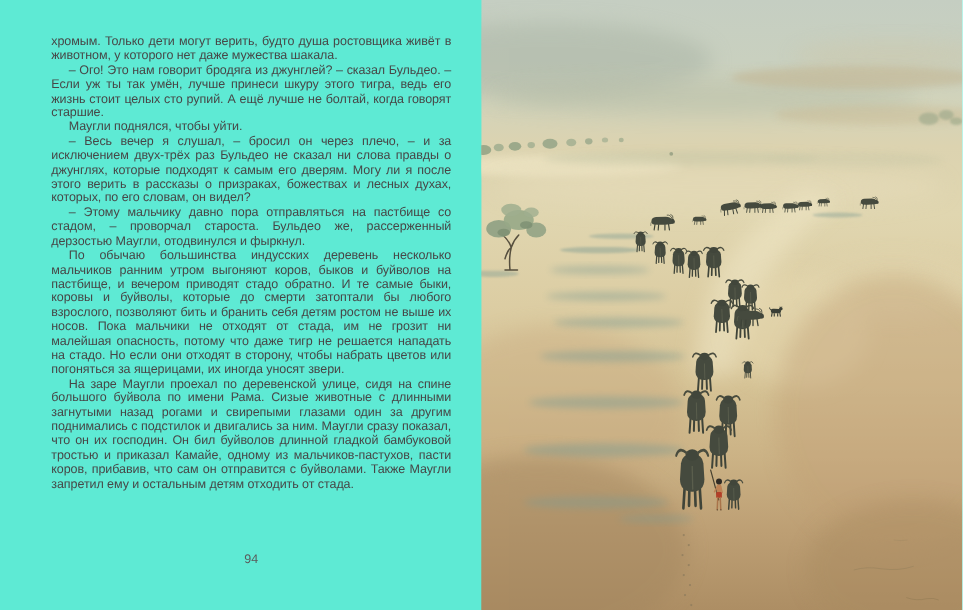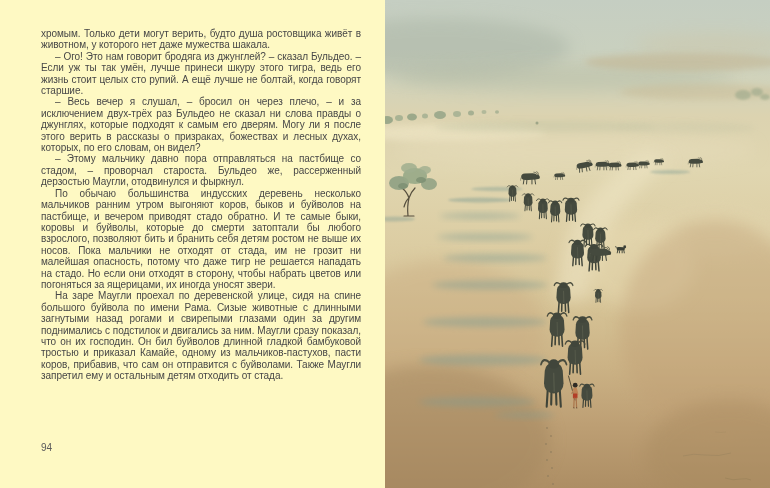--- a/index.html
+++ b/index.html
@@ -1,36 +1,37 @@
 <!DOCTYPE html>
 <html><head>
 <meta charset="utf-8">
 <style>
   html,body{margin:0;padding:0;background:#ffffff;}
-  .spread{position:relative;width:770px;height:488px;background:#fef9c3;overflow:hidden;
+  .spread{position:relative;width:770px;height:488px;background:#5eead4;overflow:hidden;
           font-family:"Liberation Sans",sans-serif;}
   .text-column{position:absolute;left:41px;top:28px;width:320px;
                font-size:10px;line-height:11.4px;color:#474747;
                text-align:justify;letter-spacing:-0.05px;}
   .text-column p{margin:0;text-indent:14px;}
   .text-column p.no-indent{text-indent:0;}
-  .page-number{position:absolute;left:41px;top:442px;width:320px;text-align:left;
+  .page-number{position:absolute;left:41px;top:442px;width:320px;text-align:center;
                font-size:10px;color:#5a5a5a;}
   .right-page{position:absolute;left:385px;top:0;width:385px;height:488px;}
   svg{display:block;}
 </style>
 </head>
 <body>
 
 <div class="spread">
 
   <div class="left-page">
     <div class="text-column">
       <p class="no-indent">хромым. Только дети могут верить, будто душа ростовщика живёт в животном, у которого нет даже мужества шакала.</p>
       <p>– Ого! Это нам говорит бродяга из джунглей? – сказал Бульдео. – Если уж ты так умён, лучше принеси шкуру этого тигра, ведь его жизнь стоит целых сто рупий. А ещё лучше не болтай, когда говорят старшие.</p>
+      <p>Маугли поднялся, чтобы уйти.</p>
       <p>– Весь вечер я слушал, – бросил он через плечо, – и за исключением двух-трёх раз Бульдео не сказал ни слова правды о джунглях, которые подходят к самым его дверям. Могу ли я после этого верить в рассказы о призраках, божествах и лесных духах, которых, по его словам, он видел?</p>
       <p>– Этому мальчику давно пора отправляться на пастбище со стадом, – проворчал староста. Бульдео же, рассерженный дерзостью Маугли, отодвинулся и фыркнул.</p>
       <p>По обычаю большинства индусских деревень несколько мальчиков ранним утром выгоняют коров, быков и буйволов на пастбище, и вечером приводят стадо обратно. И те самые быки, коровы и буйволы, которые до смерти затоптали бы любого взрослого, позволяют бить и бранить себя детям ростом не выше их носов. Пока мальчики не отходят от стада, им не грозит ни малейшая опасность, потому что даже тигр не решается нападать на стадо. Но если они отходят в сторону, чтобы набрать цветов или погоняться за ящерицами, их иногда уносят звери.</p>
       <p>На заре Маугли проехал по деревенской улице, сидя на спине большого буйвола по имени Рама. Сизые животные с длинными загнутыми назад рогами и свирепыми глазами один за другим поднимались с подстилок и двигались за ним. Маугли сразу показал, что он их господин. Он бил буйволов длинной гладкой бамбуковой тростью и приказал Камайе, одному из мальчиков-пастухов, пасти коров, прибавив, что сам он отправится с буйволами. Также Маугли запретил ему и остальным детям отходить от стада.</p>
     </div>
     <div class="page-number">94</div>
   </div>
 
   <div class="right-page">
     <svg width="385" height="488" viewBox="0 0 385 488" role="img">

